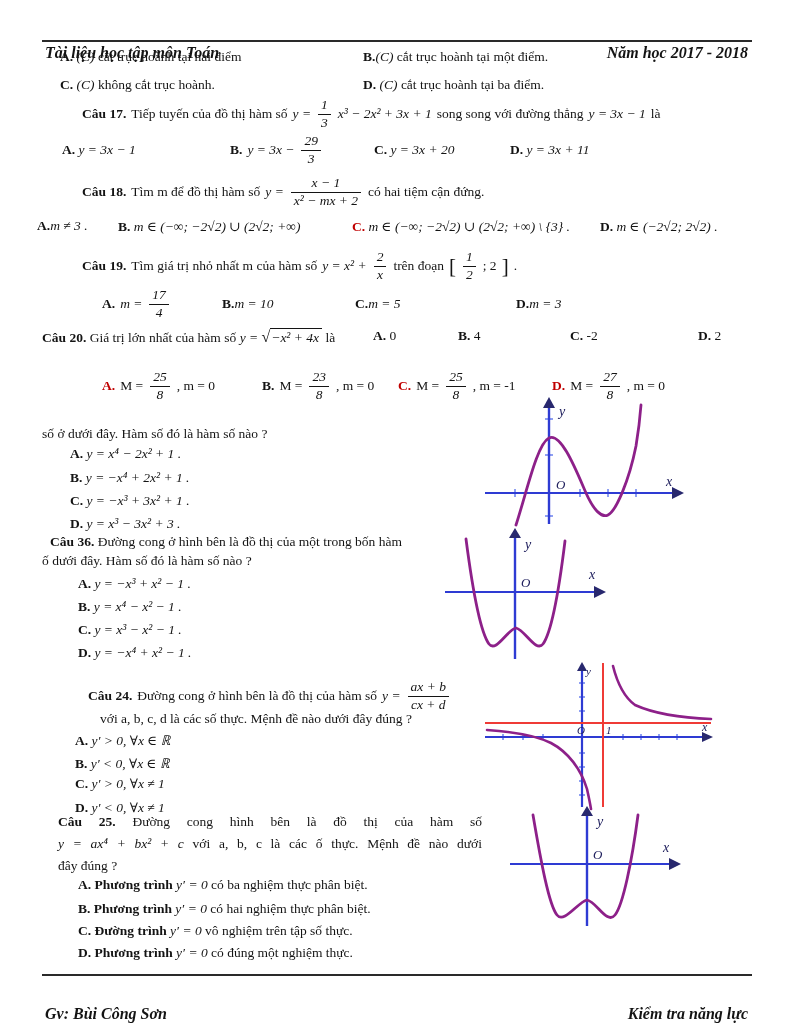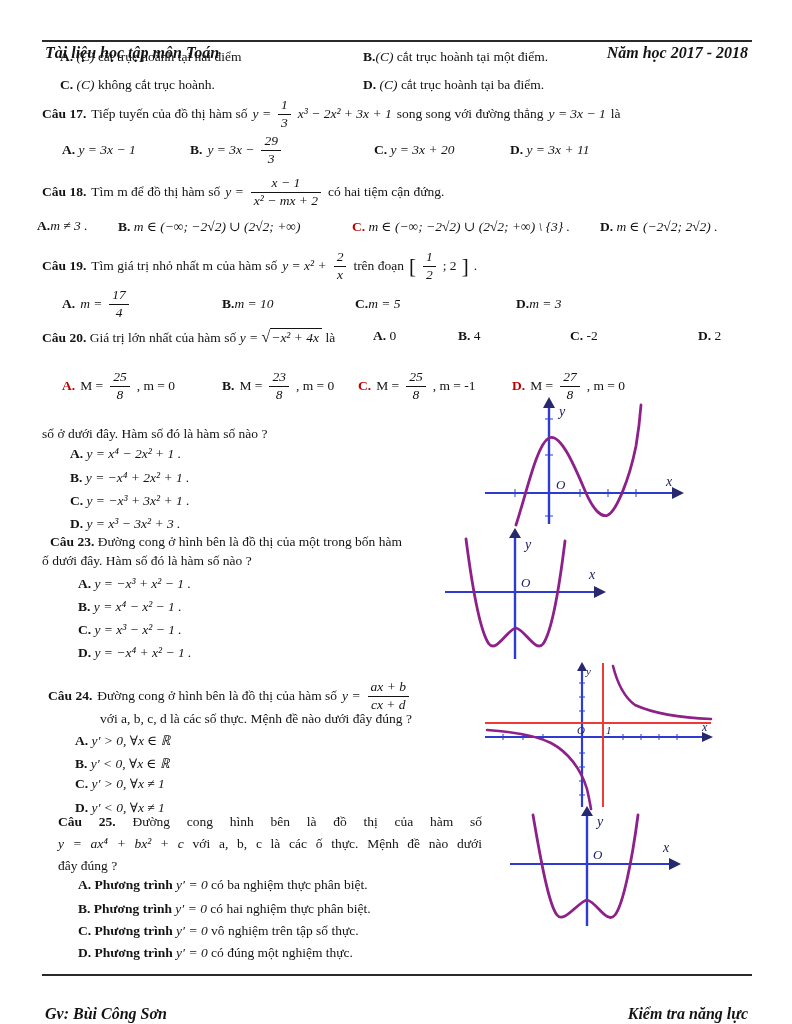--- a/index.html
+++ b/index.html
@@ -1,19 +1,19 @@
 <!DOCTYPE html>
 <html><head>
 <meta charset="utf-8">
 <style>
   html,body { margin:0; padding:0; background:#e8e8e8; }
   .page { position:relative; width:792px; height:1024px; background:#ffffff; margin:0 auto;
           font-family:"Liberation Serif", "DejaVu Serif", serif; font-size:13.5px; color:#141414; overflow:hidden; }
   .abs { position:absolute; white-space:nowrap; }
-  .row { display:flex; align-items:center; gap:5px; }
+  .row { display:flex; align-items:center; gap:5px;margin-left:40px; }
   .b { font-weight:bold; }
   .m { font-style:italic; }
   .red { color:#c00000; }
   .hdr { font-weight:bold; font-style:italic; font-size:16px;margin-top:25px; }
   .hr { position:absolute; left:42px; right:40px; height:2px; background:#2a2a2a; }
   .frac { display:inline-block; text-align:center; vertical-align:middle; line-height:1.08; margin:0 2px; font-style:italic; }
   .frac .fn { display:block; padding:0 3px 1px; border-bottom:1.3px solid #141414; }
   .frac .fd { display:block; padding:1px 3px 0; }
   .radsign { font-size:16px; font-style:normal; }
   .radbar { border-top:1.4px solid #141414; padding:1px 3px 0 1px;font-style:italic; }
@@ -240,21 +240,21 @@
     <line x1="66" y1="9" x2="66" y2="128" stroke="#2e3bd3" stroke-width="2.4"></line>
     <polygon points="189,91 201,97 189,103" fill="#28286e"></polygon>
     <polygon points="60,12 66,1 72,12" fill="#28286e"></polygon>
     <path d="M 33,129 C 44,95 54,48 66,42 C 78,36 93,74 103,97 C 111,115 119,122 125,119 C 133,115 146,85 153,50 C 155,38 157,22 158,9" fill="none" stroke="#8d2089" stroke-width="2.8" stroke-linecap="round"></path>
     <text x="76" y="20" font-size="14">y</text>
     <text x="183" y="90" font-size="14">x</text>
     <text x="73" y="93" font-size="13">O</text>
   </svg>
 
   <div class="abs opt" style="left:50px;top:534px">
-    <span class="b">Câu 23.</span>
+    <span class="b">Câu 36.</span>
     <span>Đường cong ở hình bên là đồ thị của một trong bốn hàm</span>
   </div>
   <div class="abs opt" style="left:42px;top:553px">
     <span>ố dưới đây. Hàm số đó là hàm số nào ?</span>
   </div>
   <div class="abs opt" style="left:78px;top:576px">
     <span class="b">A.</span>
     <span class="m">y = −x³ + x² − 1 .</span>
   </div>
   <div class="abs opt" style="left:78px;top:599px">
@@ -354,21 +354,21 @@
     <span class="b">A. Phương trình</span>
     <span class="m">y′ = 0</span>
     <span>có ba nghiệm thực phân biệt.</span>
   </div>
   <div class="abs opt" style="left:78px;top:901px">
     <span class="b">B. Phương trình</span>
     <span class="m">y′ = 0</span>
     <span>có hai nghiệm thực phân biệt.</span>
   </div>
   <div class="abs opt" style="left:78px;top:923px">
-    <span class="b">C. Phương trình</span>
+    <span class="b">C. Đường trình</span>
     <span class="m">y′ = 0</span>
     <span>vô nghiệm trên tập số thực.</span>
   </div>
   <div class="abs opt" style="left:78px;top:945px">
     <span class="b">D. Phương trình</span>
     <span class="m">y′ = 0</span>
     <span>có đúng một nghiệm thực.</span>
   </div>
 
   <svg class="abs" style="left:505px;top:806px" width="185" height="158" viewBox="0 0 185 158">

